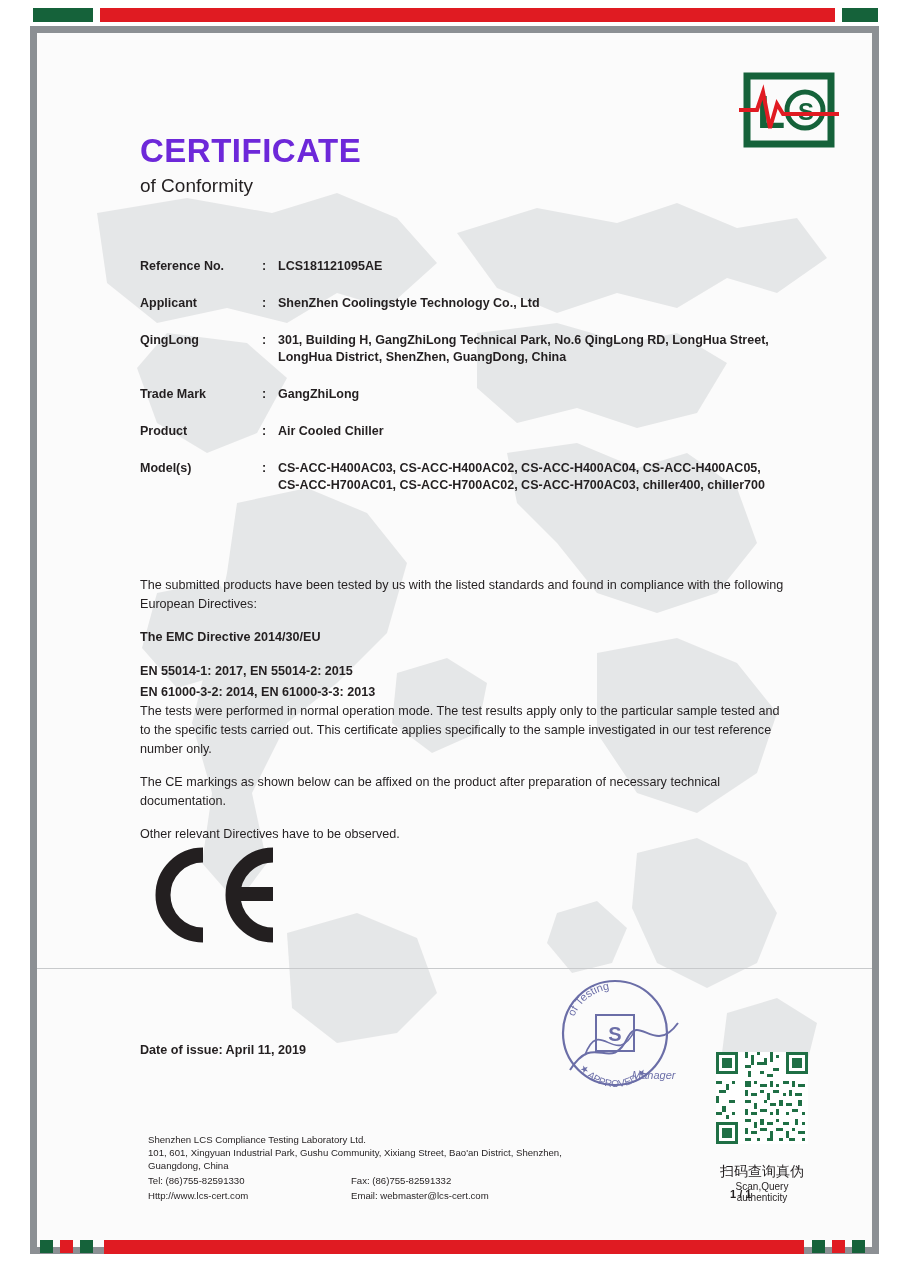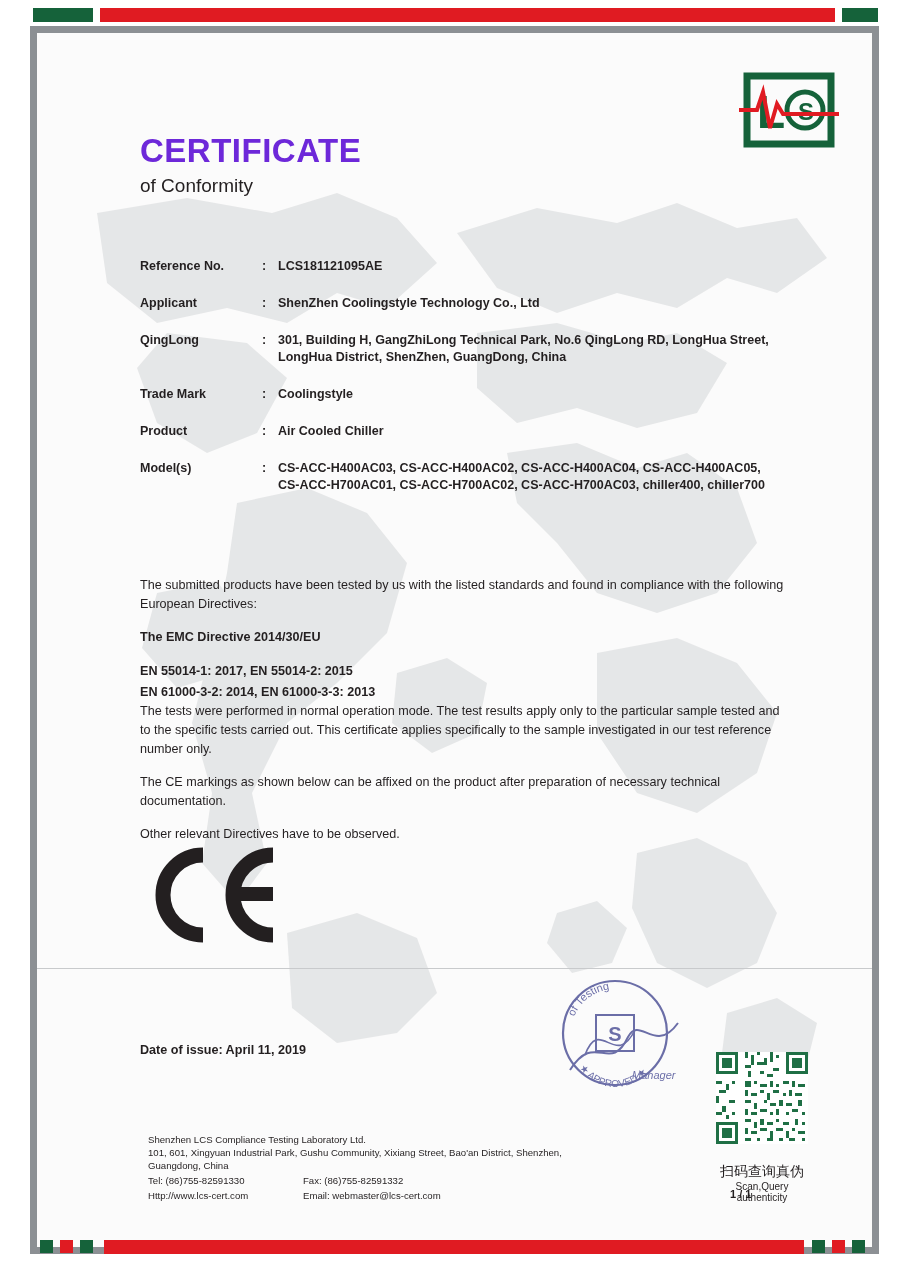--- a/index.html
+++ b/index.html
@@ -197,20 +197,21 @@
     position: absolute;
     left: 148px;
     top: 1134px;
     font-size: 9.6px;
     line-height: 1.35;
     color: #231f20;
   }
   .footer-contacts {
     display: flex;
     margin-top: 2px;
+    gap: 48px;
   }
   .footer-col-a { width: 155px; }
   .page-num {
     position: absolute;
     left: 730px;
     top: 1188px;
     font-size: 11px;
     font-weight: bold;
   }
 </style>
@@ -273,21 +274,21 @@
 
     <div class="field-row">
       <div class="field-label">QingLong</div>
       <div class="field-colon">:</div>
       <div class="field-value">301, Building H, GangZhiLong Technical Park, No.6 QingLong RD, LongHua Street, LongHua District, ShenZhen, GuangDong, China</div>
     </div>
 
     <div class="field-row">
       <div class="field-label">Trade Mark</div>
       <div class="field-colon">:</div>
-      <div class="field-value">Coolingstyle</div>
+      <div class="field-value">GangZhiLong</div>
     </div>
 
     <div class="field-row">
       <div class="field-label">Product</div>
       <div class="field-colon">:</div>
       <div class="field-value">Air Cooled Chiller</div>
     </div>
 
     <div class="field-row">
       <div class="field-label">Model(s)</div>

